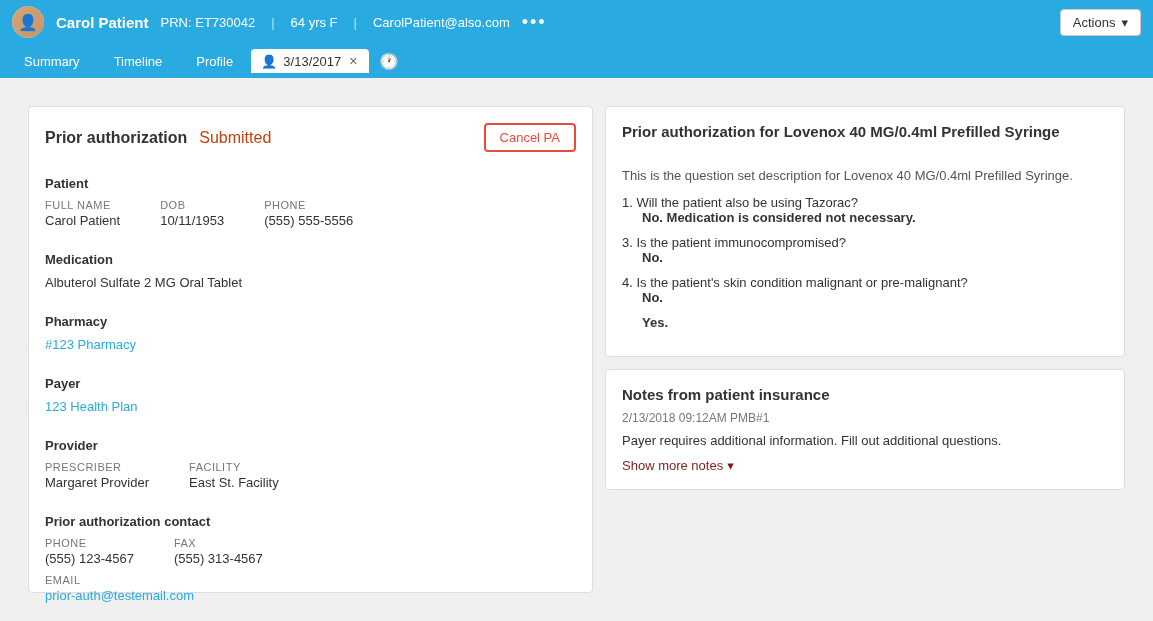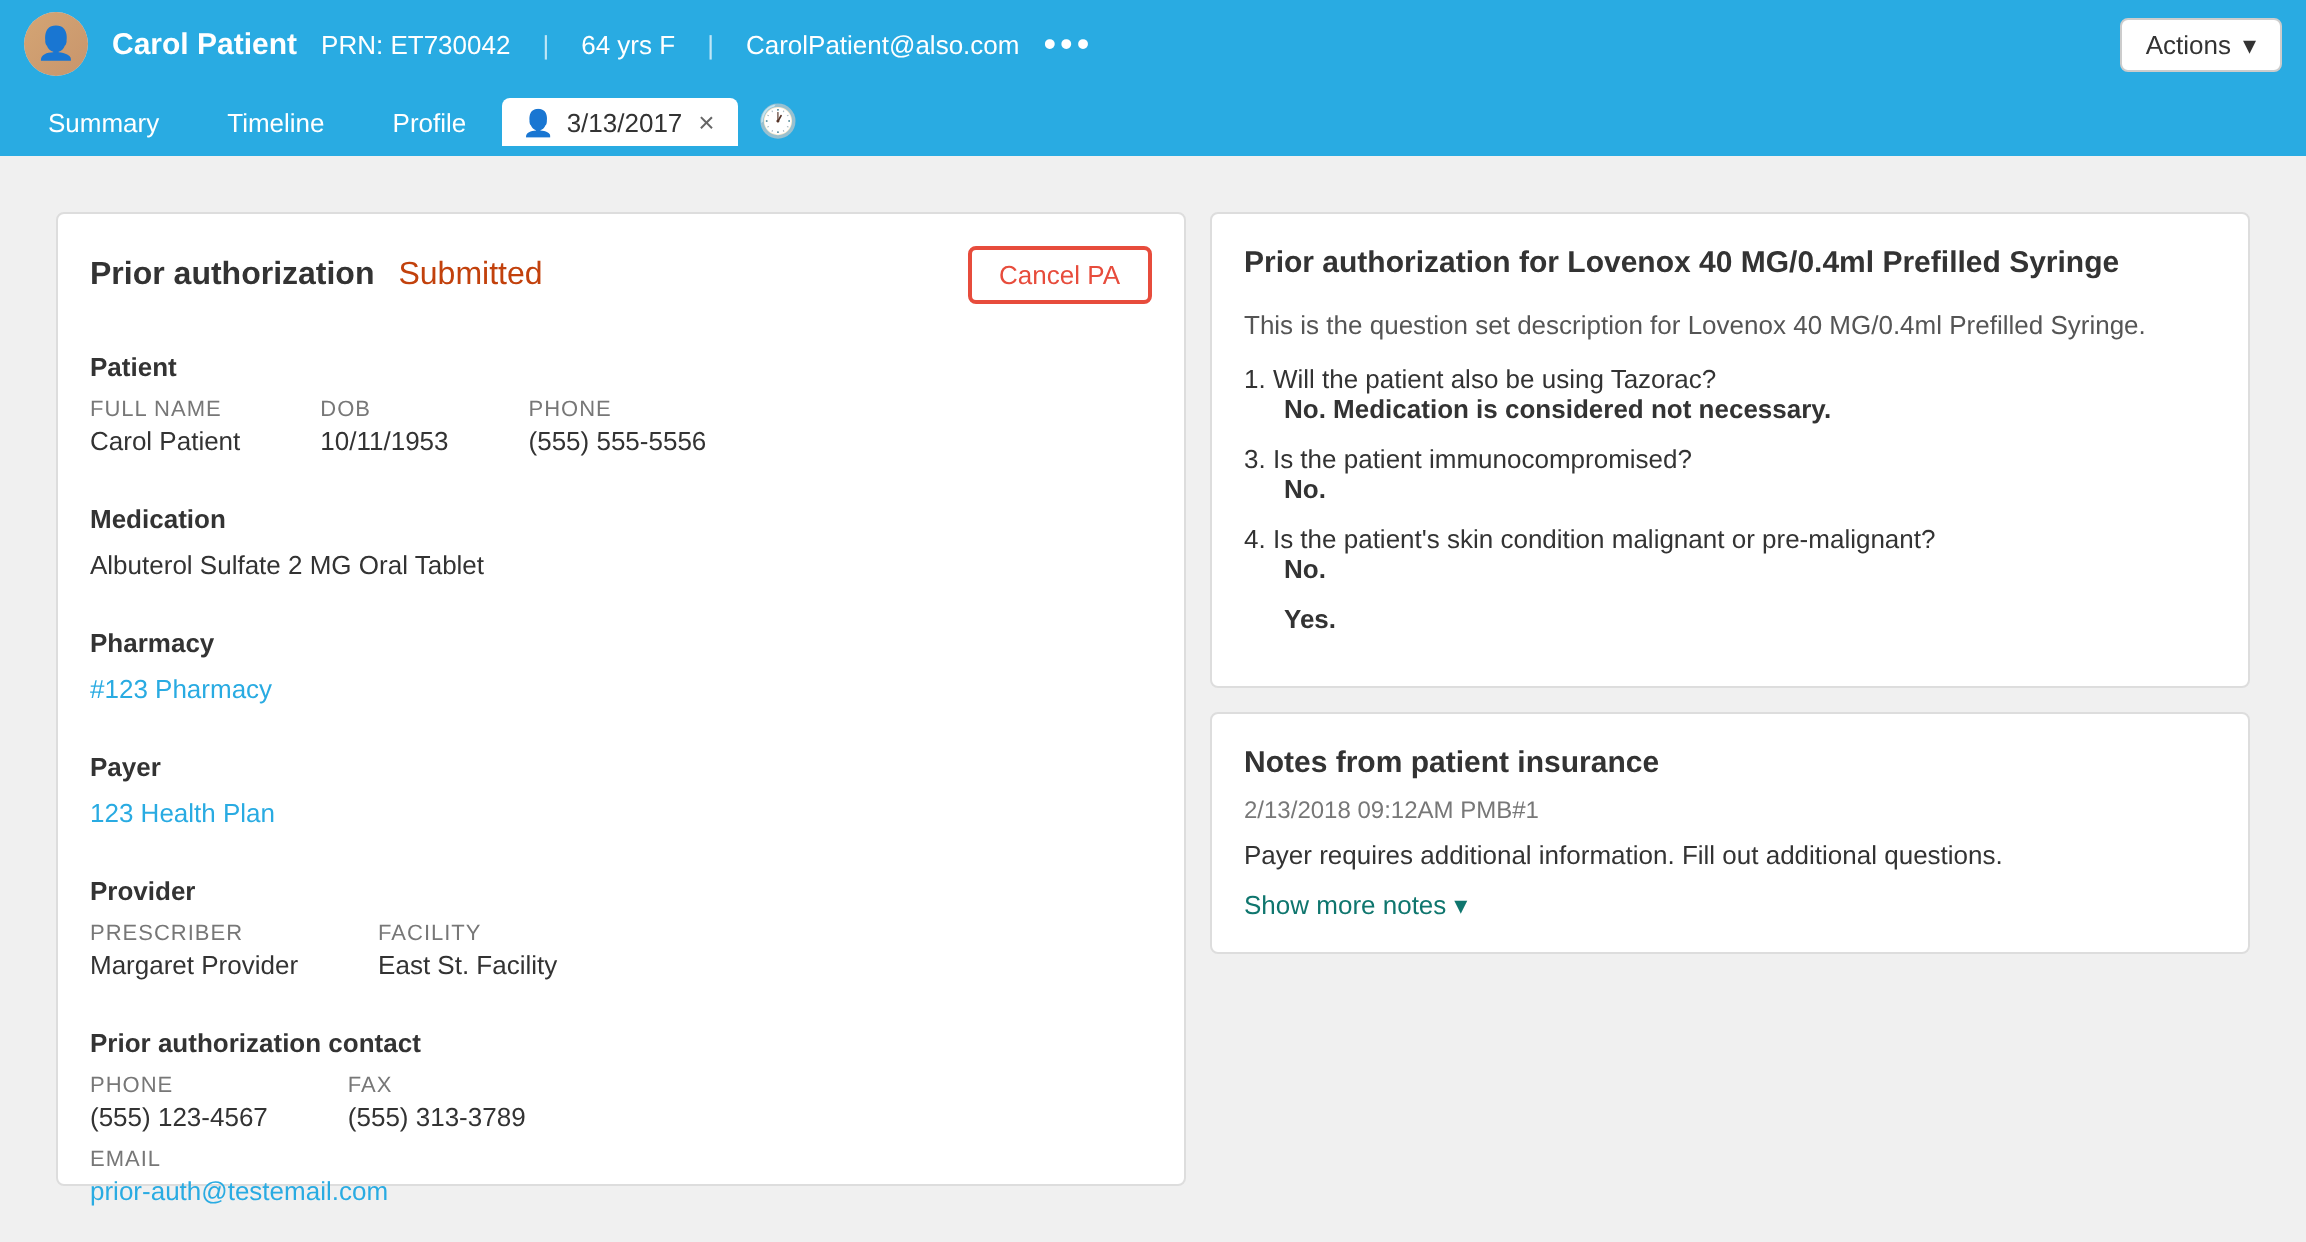--- a/index.html
+++ b/index.html
@@ -206,21 +206,21 @@
     }
     .card {
       background: white;
       border: 1px solid #ddd;
       border-radius: 4px;
       padding: 16px;
     }
     .card-title {
       font-size: 15px;
       font-weight: bold;
-      margin-bottom: 15px;
+      margin-bottom: 28px;
     }
     .card-description {
       font-size: 13px;
       color: #555;
       margin-bottom: 12px;
     }
     .qa-item {
       margin-bottom: 10px;
     }
     .qa-question {
@@ -243,21 +243,21 @@
       font-size: 12px;
       color: #777;
       margin-bottom: 8px;
     }
     .notes-content {
       font-size: 13px;
       color: #333;
       margin-bottom: 10px;
     }
     .show-more-link {
-      color: #0f766e;
+      color: #7f1d1d;
       cursor: pointer;
       font-size: 13px;
       display: flex;
       align-items: flex-start;
       gap: 4px;
     }
   </style>
 </head>
 <body>
 
@@ -352,21 +352,21 @@
     </div>
 
     <div class="section-label">Prior authorization contact</div>
     <div class="field-row">
       <div class="field-group">
         <div class="field-name">PHONE</div>
         <div class="field-value">(555) 123-4567</div>
       </div>
       <div class="field-group">
         <div class="field-name">FAX</div>
-        <div class="field-value">(555) 313-3789</div>
+        <div class="field-value">(555) 313-4567</div>
       </div>
     </div>
     <div class="field-group" style="margin-top: 8px;">
       <div class="field-name">EMAIL</div>
       <div class="link-blue">prior-auth@testemail.com</div>
     </div>
   </div>
 
   <div class="right-panel">
 

